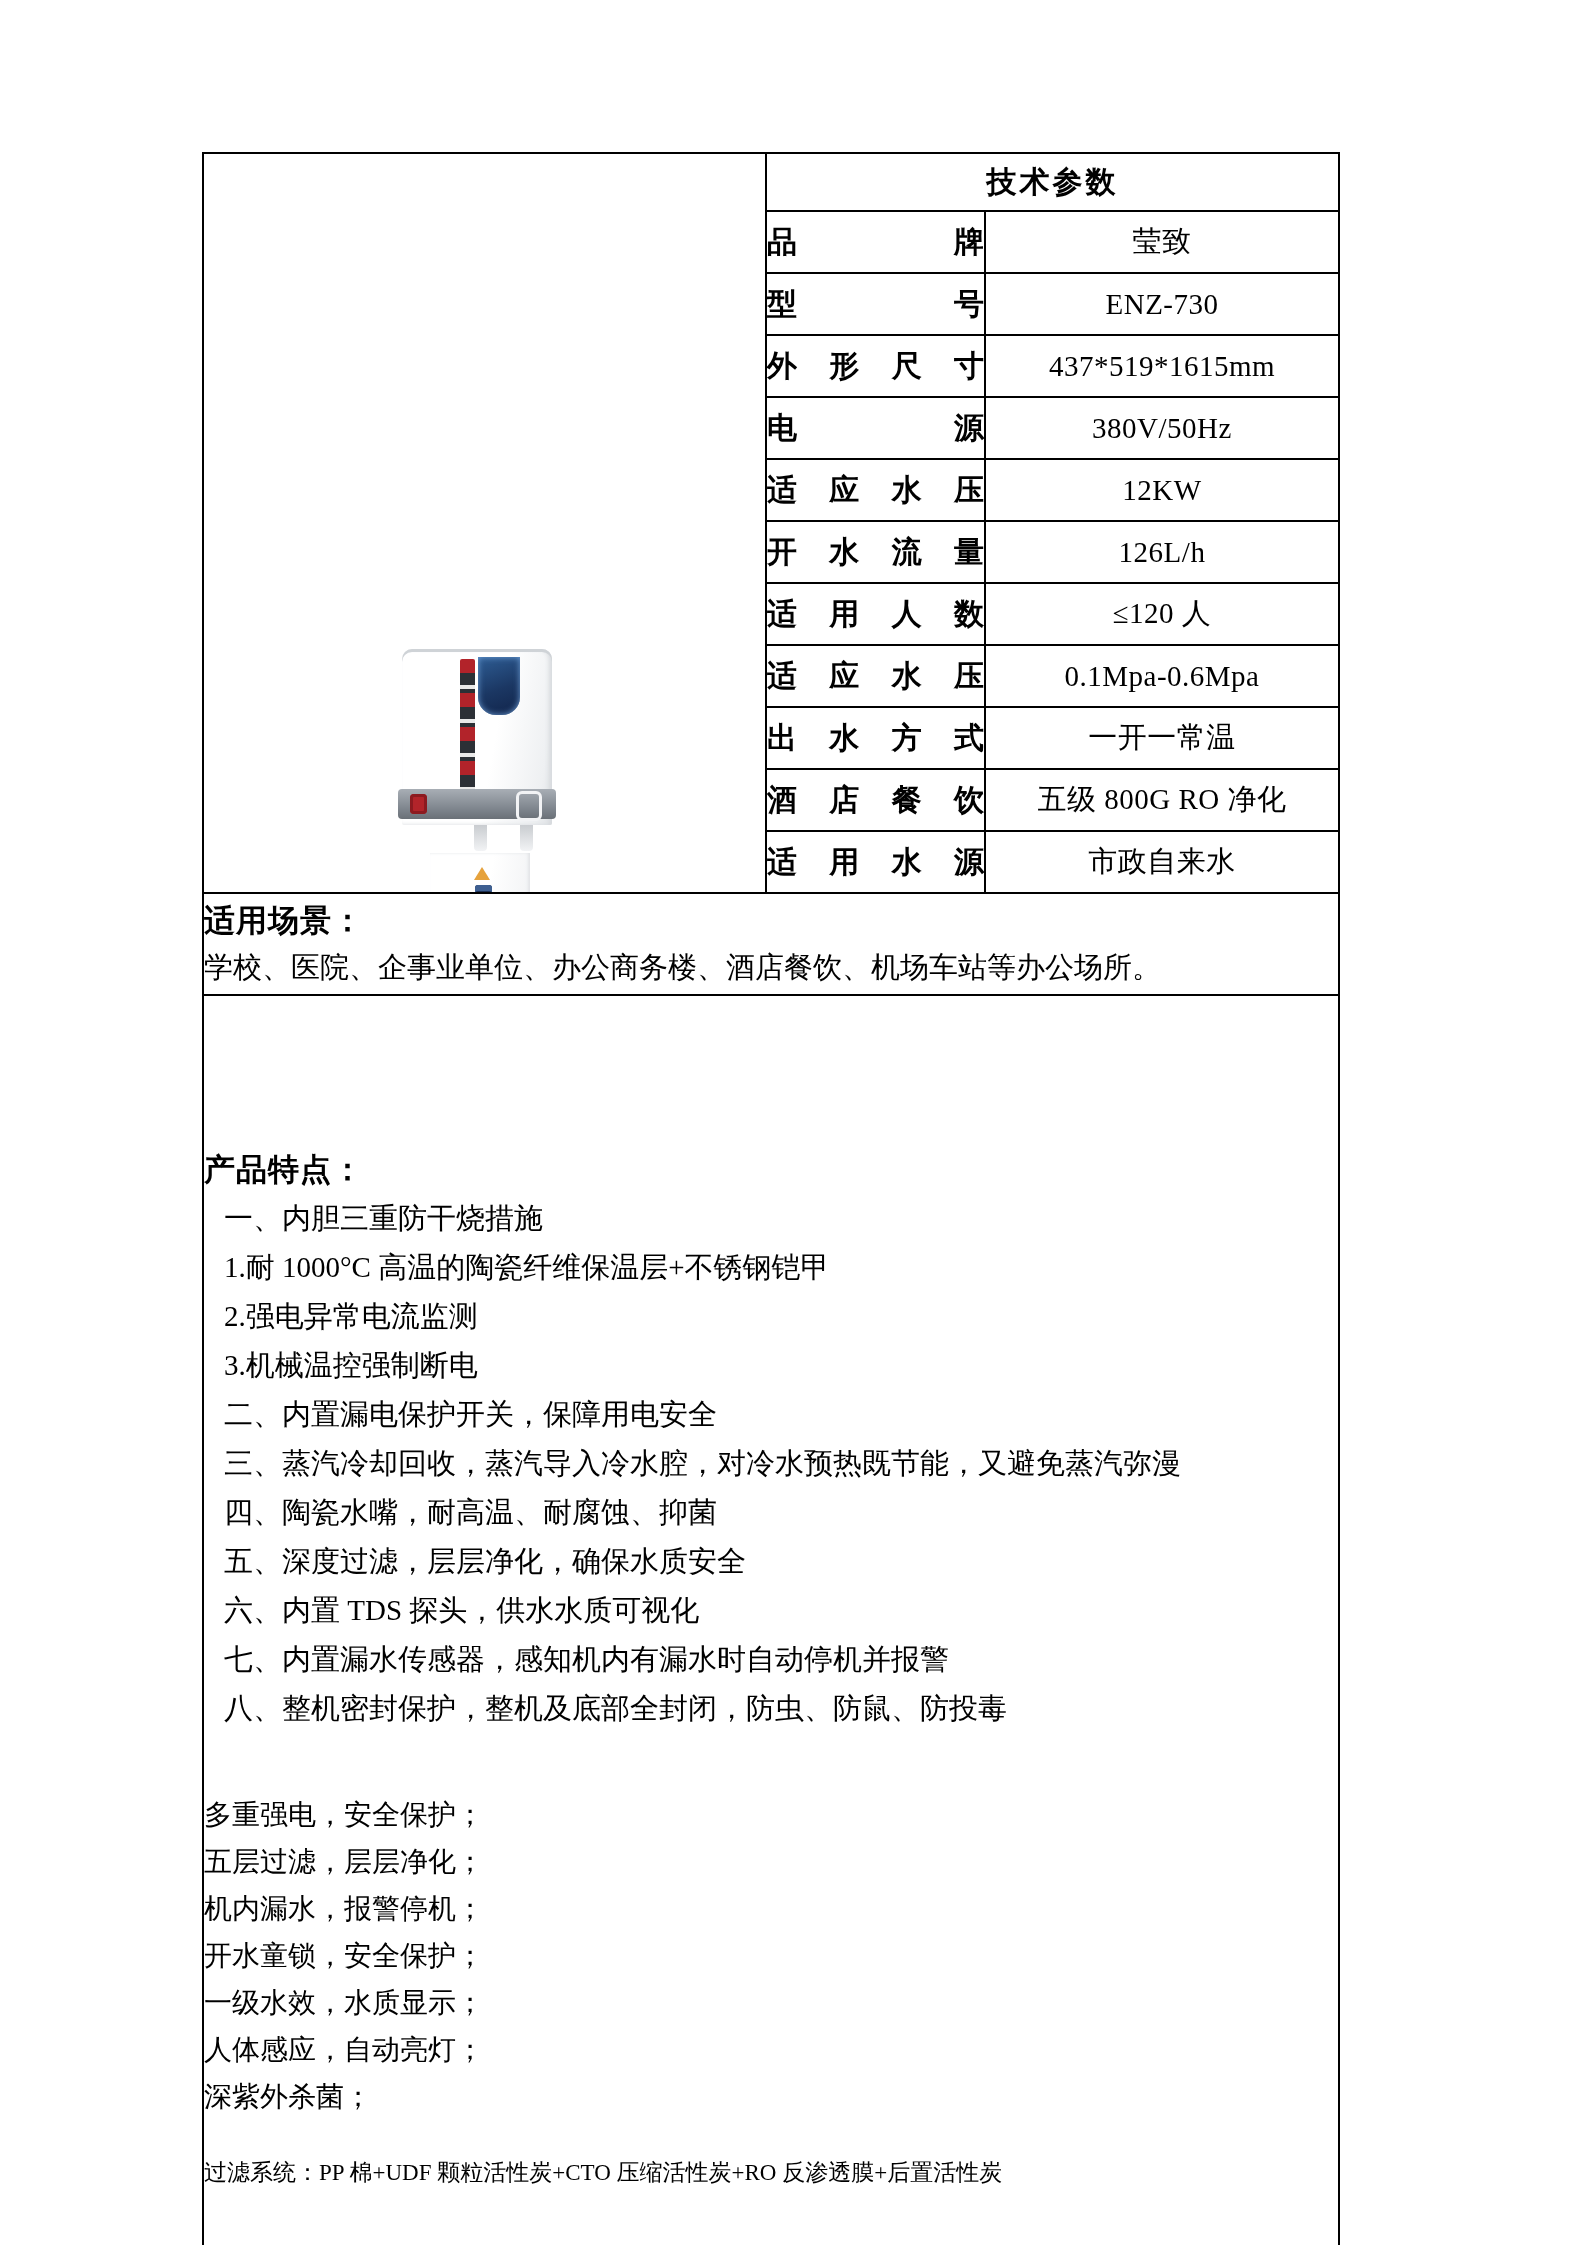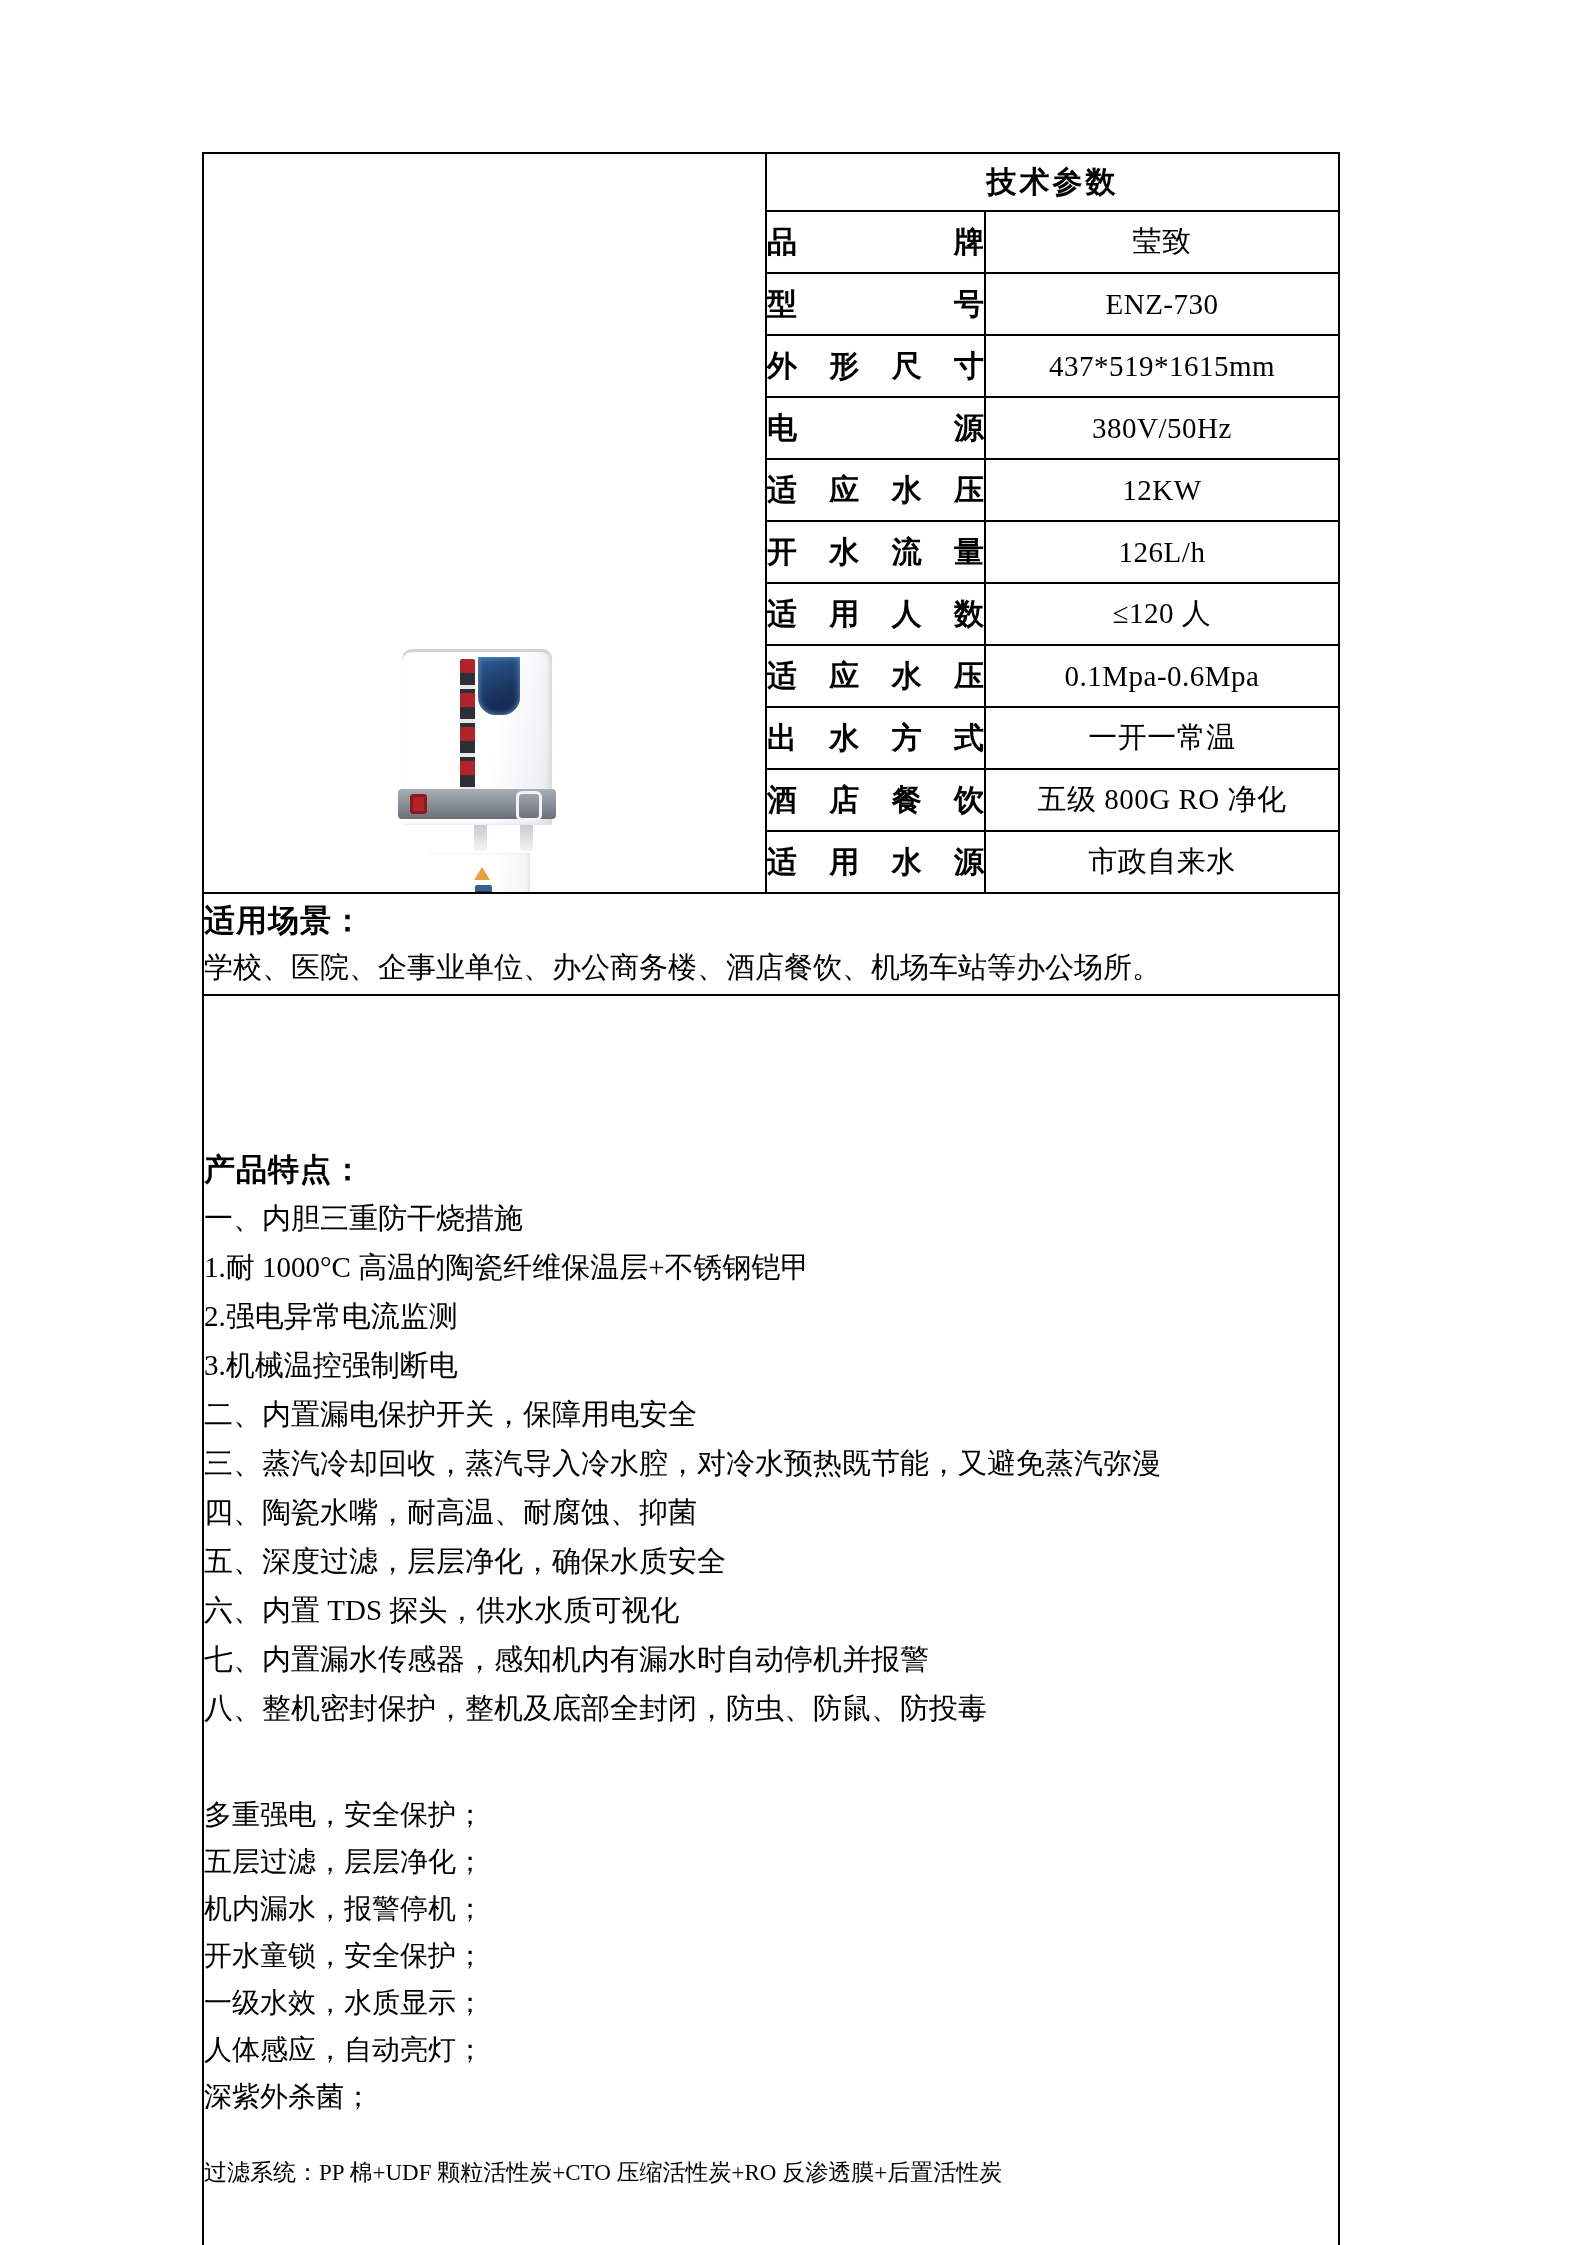--- a/index.html
+++ b/index.html
@@ -38,21 +38,21 @@
 
   tr.r-scn{height:102px;}
   td.scn-cell{vertical-align:top;padding:6px 16px 0 16px;}
   .scn-heading{font-size:31px;line-height:46px;letter-spacing:1px;}
   .scn-text{font-size:29px;line-height:46px;}
 
   tr.r-feat{height:1352px;}
   td.feat-cell{vertical-align:top;padding:8px 16px 0 16px;}
   .feat-heading{font-size:31px;line-height:44px;letter-spacing:1px;}
   .feat-list{margin-top:2px;}
-  .feat-item{font-size:29px;line-height:49px;white-space:nowrap;}
+  .feat-item{font-size:29px;line-height:49px;white-space:nowrap;padding-left:20px;}
   .hl-list{margin-top:58px;}
   .hl-item{font-size:28px;line-height:47px;}
   .filter-line{margin-top:32px;font-size:23px;line-height:42px;white-space:nowrap;}
 
   
   .photo-wrap{position:relative;width:100%;height:100%;}
   .machine{position:absolute;left:186px;top:126px;width:176px;height:492px;}
   .m-top{
     position:absolute;left:12px;top:0;width:150px;height:176px;
     background:linear-gradient(100deg,#ffffff 60%,#eef0f2 90%,#dfe2e5);

